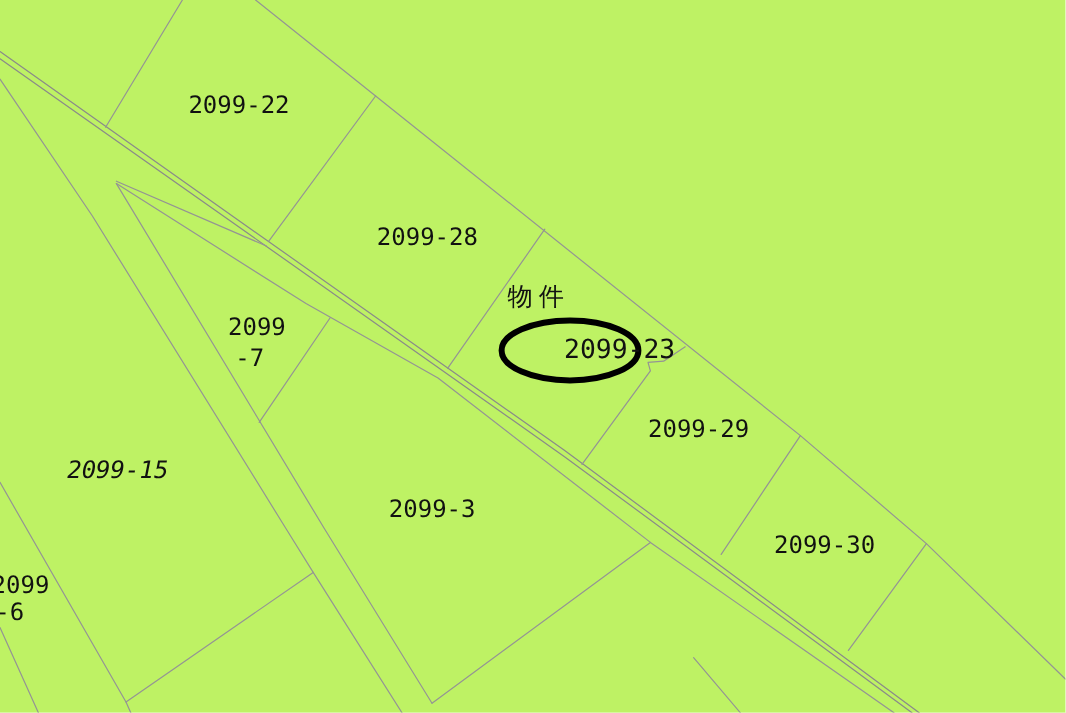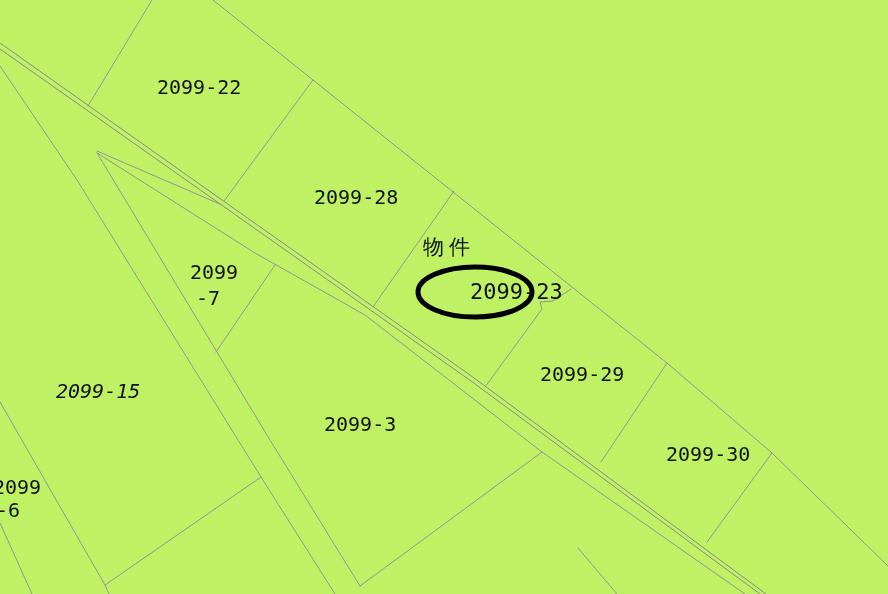--- a/index.html
+++ b/index.html
@@ -69,23 +69,23 @@
   </svg>
 
   <div class="lot-label" style="left:157px;top:76px;">2099-22</div>
 
   <div class="lot-label" style="left:314px;top:186px;">2099-28</div>
 
   <div class="bukken-label" style="left:423px;top:233px;">物件</div>
 
   <div class="lot-label big" style="left:429px;top:281px;margin-left:41px;">2099-23</div>
 
-  <div class="lot-label" style="left:540px;top:363px;">2099-29</div>
+  <div class="lot-label" style="left:540px;top:346px;">2099-29</div>
 
-  <div class="lot-label" style="left:645px;top:443px;margin-left:21px;">2099-30</div>
+  <div class="lot-label" style="left:645px;top:443px;">2099-30</div>
 
   <div class="lot-label" style="left:56px;top:380px;font-style:italic;">2099-15</div>
 
   <div class="lot-label" style="left:324px;top:413px;">2099-3</div>
 
   <div class="lot-label" style="left:190px;top:261px;">2099</div>
   <div class="lot-label" style="left:196px;top:287px;">-7</div>
 
   <div class="lot-label" style="left:-7px;top:476px;">2099</div>
   <div class="lot-label" style="left:-4px;top:499px;">-6</div>

